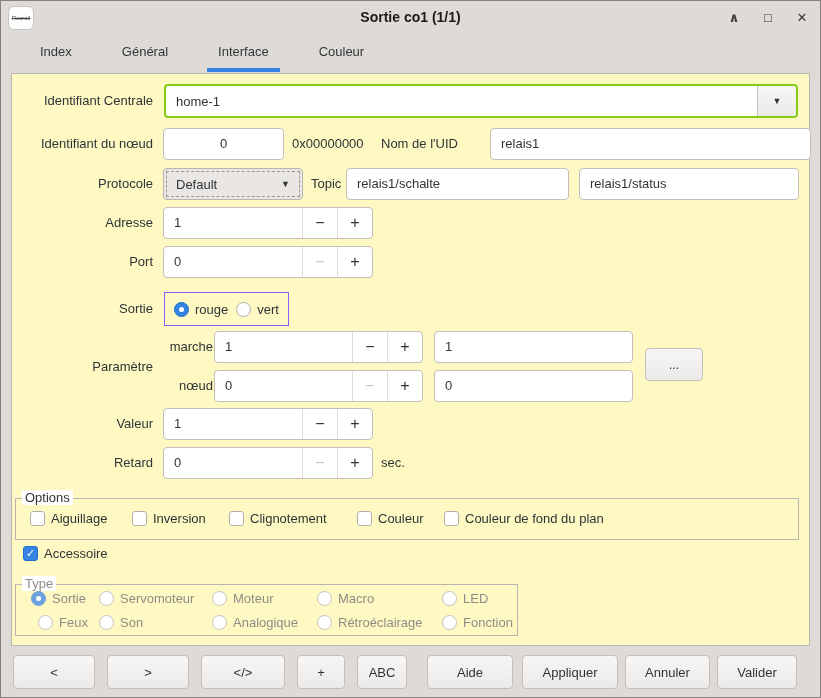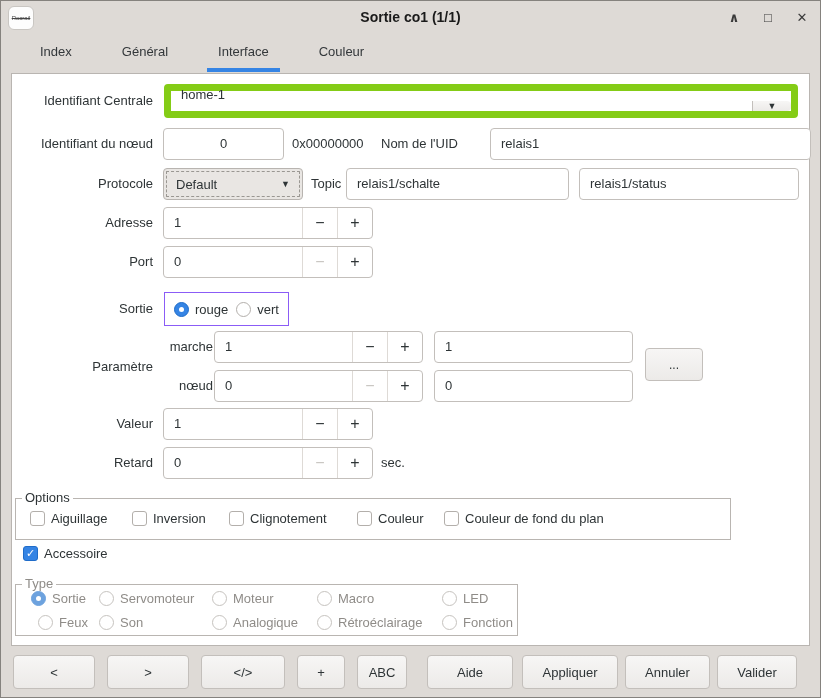--- a/index.html
+++ b/index.html
@@ -32,34 +32,34 @@
   
   .tabbar{position:absolute;left:0;top:32px;width:100%;height:40px;display:flex;padding-left:14px;}
   .tab{position:relative;padding:0 25px;line-height:38px;color:#33373a;cursor:default;}
   .tab.active::after{
     content:"";position:absolute;left:14px;right:14px;bottom:1px;height:4px;
     background:#3584e4;
   }
   
   .panel{
     position:absolute;left:10px;top:72px;width:797px;height:571px;
-    background:#ffffff;border:1px solid #b9b5b1;
+    background:#fef9c3;border:1px solid #b9b5b1;
   }
   .lbl{position:absolute;left:0;width:141px;text-align:right;color:#2e3436;}
   .field{
     position:absolute;height:32px;background:#fff;border:1px solid #c3bfbb;
     border-radius:4px;box-sizing:border-box;line-height:30px;padding-left:10px;
     overflow:hidden;white-space:nowrap;
   }
   .field.center{text-align:center;padding-left:0;}
   .statictext{position:absolute;line-height:32px;}
   
   .combo{
-    position:absolute;height:34px;background:#fff;border:7px solid #84cc16;
-    border-radius:4px;box-sizing:border-box;display:flex;align-items:flex-end;
+    position:absolute;height:34px;background:#fff;border:2px solid #84cc16;
+    border-radius:4px;box-sizing:border-box;display:flex;
   }
   .combo-val{flex:1;line-height:32px;padding-left:10px;}
   .combo-arrow-btn{
     width:38px;border-left:1px solid #c3bfbb;
     background:linear-gradient(#f7f6f5,#eceae8);
     border-radius:0 4px 4px 0;
     display:flex;align-items:center;justify-content:center;font-size:9px;color:#2e3436;
   }
   
   .dropdown{
@@ -208,21 +208,21 @@
     </div>
 
     <div class="lbl" style="top:373px;line-height:32px;">Retard</div>
     <div class="spinner" style="left:151px;top:373px;width:210px;">
       <span class="spin-val">0</span>
       <span class="spin-btn disabled">−</span>
       <span class="spin-btn">+</span>
     </div>
     <div class="statictext" style="left:369px;top:373px;">sec.</div>
 
-    <div class="groupbox" style="left:3px;top:424px;width:716px;height:42px;">
+    <div class="groupbox" style="left:3px;top:424px;width:784px;height:42px;">
       <span class="legend">Options</span>
       <span class="radio-row" style="left:14px;top:12px;">
         <span class="cb"></span>
         <span>Aiguillage</span>
       </span>
       <span class="radio-row" style="left:116px;top:12px;">
         <span class="cb"></span>
         <span>Inversion</span>
       </span>
       <span class="radio-row" style="left:213px;top:12px;">

